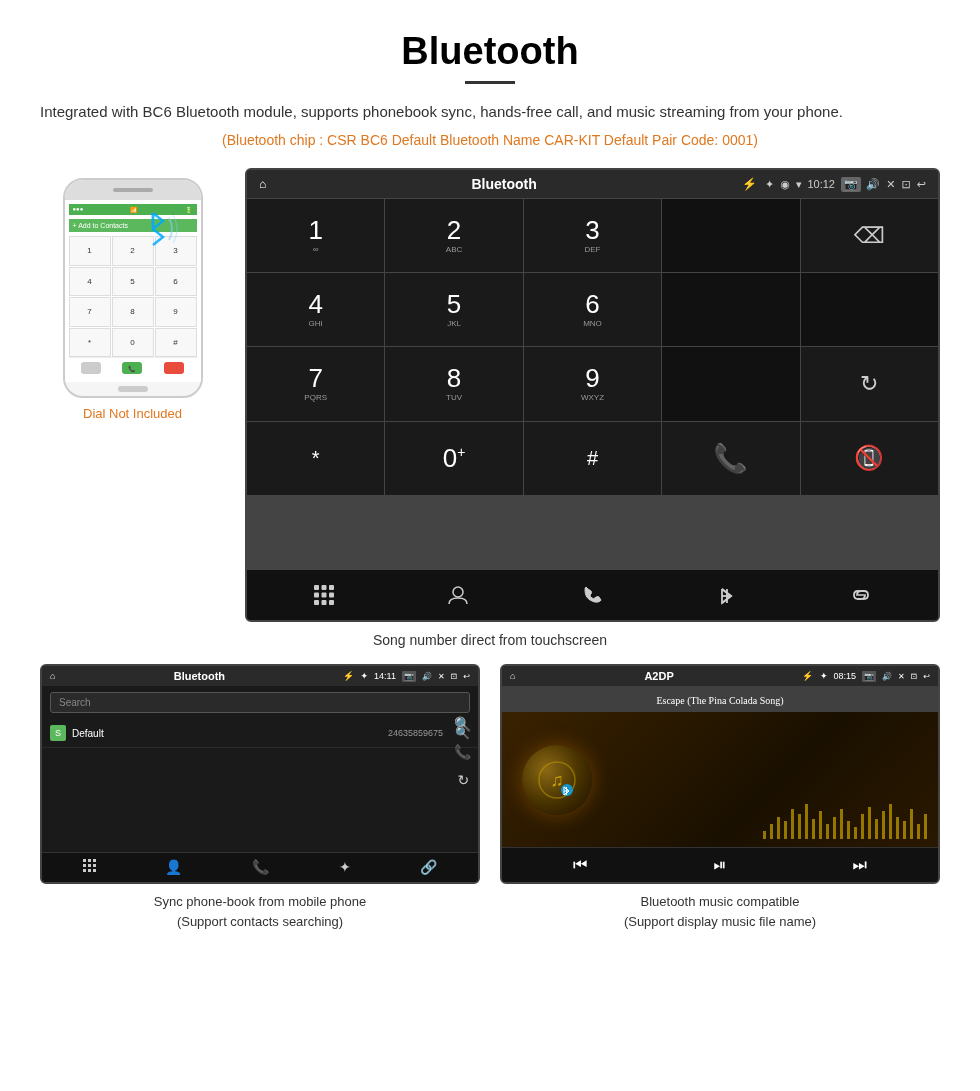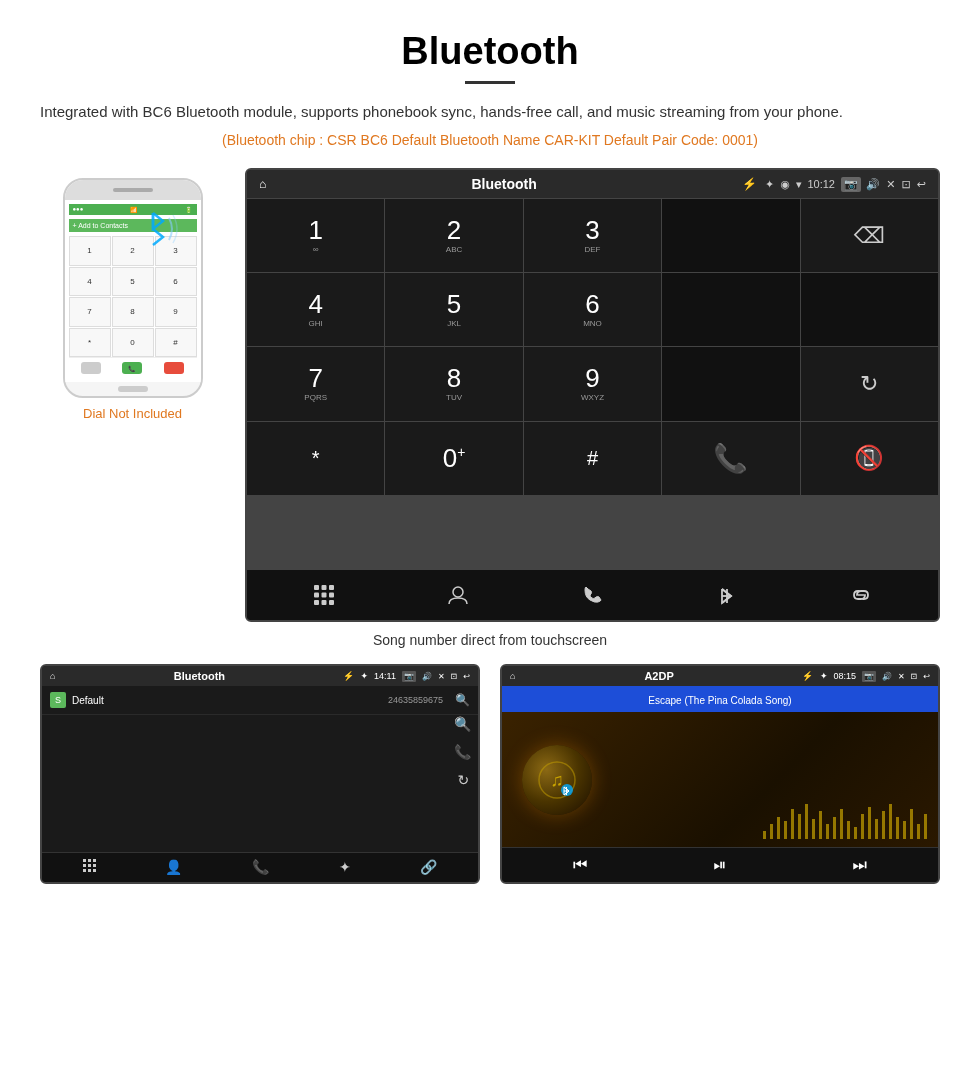--- a/index.html
+++ b/index.html
@@ -585,20 +585,21 @@
         <span>⚡</span>
         <span>✦</span>
         <span>14:11</span>
         <span style="background:#555; padding:1px 2px; border-radius:1px; font-size:8px;">📷</span>
         <span style="font-size:8px;">🔊</span>
         <span style="font-size:8px;">✕</span>
         <span style="font-size:8px;">⊡</span>
         <span style="font-size:8px;">↩</span>
       </div>
 
+      <div class="pb-search-bar">Search</div>
 
       <div class="pb-contact-row">
         <div class="pb-contact-initial">S</div>
         <div class="pb-contact-name">Default</div>
         <div class="pb-contact-phone">24635859675</div>
         <div style="margin-left:6px; color:#4CAF50; font-size:12px;">🔍</div>
       </div>
 
       <div style="position:absolute; right:6px; top:50px; display:flex; flex-direction:column; gap:12px; align-items:center;">
         <span style="color:#ccc; font-size:14px;">🔍</span>
@@ -619,39 +620,40 @@
               <rect x="5" y="10" width="3" height="3" fill="#ccc"></rect>
               <rect x="10" y="10" width="3" height="3" fill="#ccc"></rect>
             </svg>
         </span>
         <span style="color:#e8a800; font-size:14px;">👤</span>
         <span style="color:#ccc; font-size:14px;">📞</span>
         <span style="color:#ccc; font-size:14px;">✦</span>
         <span style="color:#ccc; font-size:14px;">🔗</span>
       </div>
     </div>
+    <p class="bottom-caption">Sync phone-book from mobile phone<br>(Support contacts searching)</p>
   </div>
 
   <div class="bottom-screenshot">
     <div class="bottom-screen" style="display:flex; flex-direction:column;">
 
       <div class="music-status">
         <span>⌂</span>
         <span style="flex:1; text-align:center; font-size:11px; font-weight:bold;">A2DP</span>
         <span>⚡</span>
         <span>✦</span>
         <span>08:15</span>
         <span style="background:#555; padding:1px 2px; border-radius:1px; font-size:8px;">📷</span>
         <span style="font-size:8px;">🔊</span>
         <span style="font-size:8px;">✕</span>
         <span style="font-size:8px;">⊡</span>
         <span style="font-size:8px;">↩</span>
       </div>
 
-      <div style="background:#1d4ed8; padding:4px 25px; text-align:center;">
+      <div style="background:#404040; padding:4px 25px; text-align:center;font-family:Liberation Serif, serif;">
         <span style="color:#fff; font-size:10px;">Escape (The Pina Colada Song)</span>
       </div>
 
       <div class="music-main">
         <div class="music-album">
           <svg width="40" height="40" viewBox="0 0 40 40">
             <circle cx="20" cy="20" r="18" fill="none" stroke="#c8a200" stroke-width="1.5" opacity="0.5"></circle>
             <text x="20" y="26" text-anchor="middle" font-size="18" fill="#c8a200">♫</text>
 
             <circle cx="30" cy="30" r="6" fill="#00aaff" opacity="0.8"></circle>
@@ -689,15 +691,16 @@
             <div style="width: 3px; height: 25px; background: rgb(200, 162, 0); opacity: 0.7; margin: 0px 1px;"></div>
           </div>
       </div>
 
       <div class="music-controls">
         <span class="music-ctrl-btn">⏮</span>
         <span class="music-ctrl-btn">⏯</span>
         <span class="music-ctrl-btn">⏭</span>
       </div>
     </div>
+    <p class="bottom-caption">Bluetooth music compatible<br>(Support display music file name)</p>
   </div>
 
 </div>
 
 </body></html>

